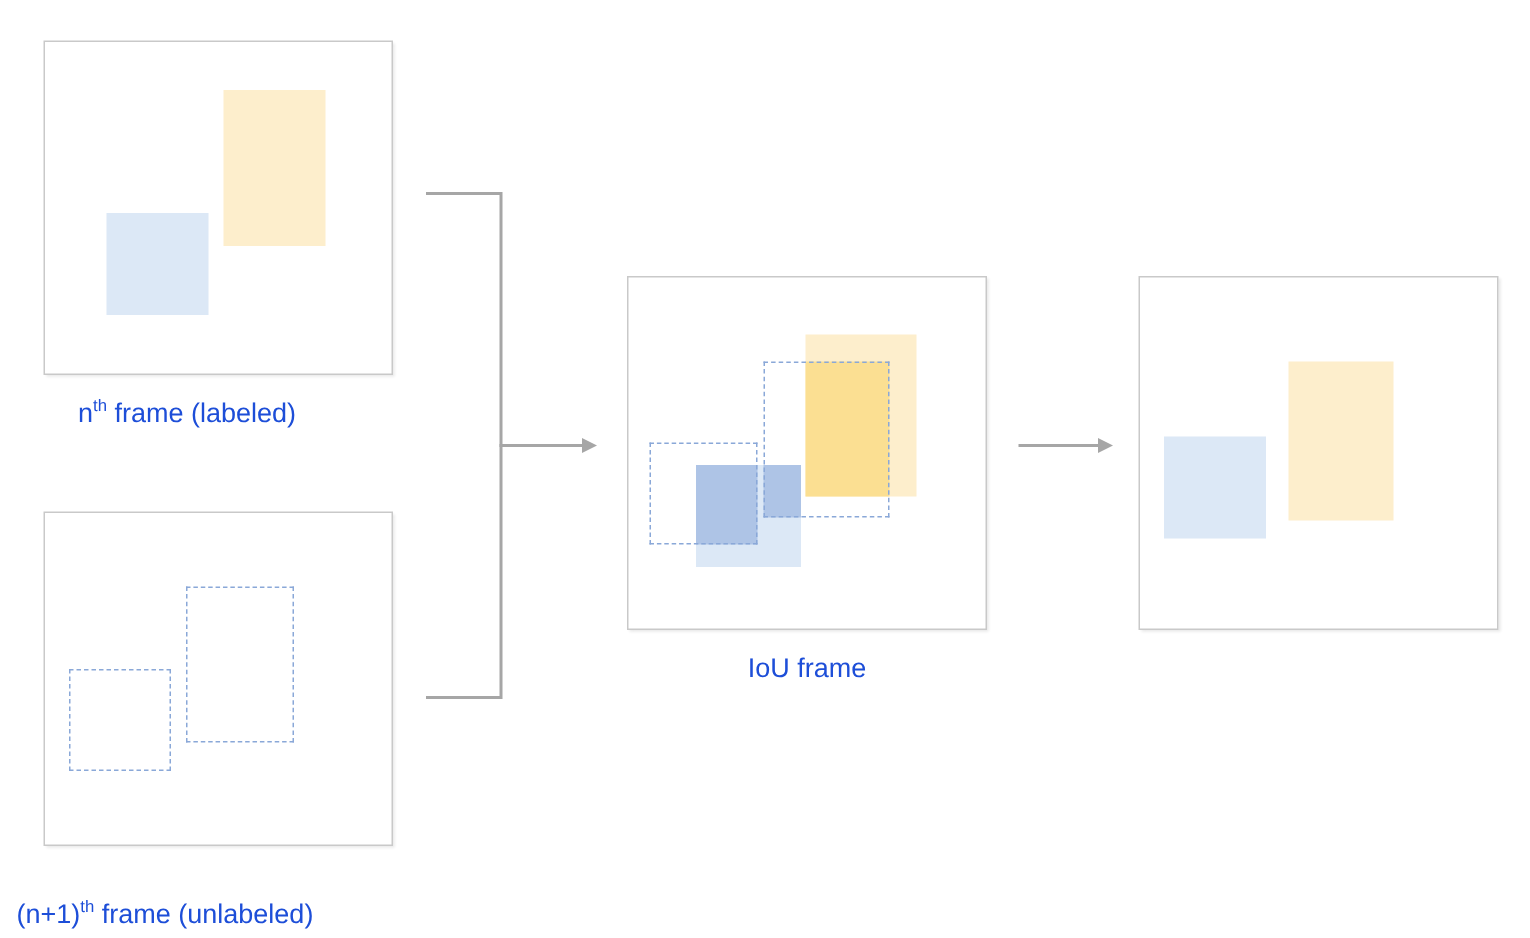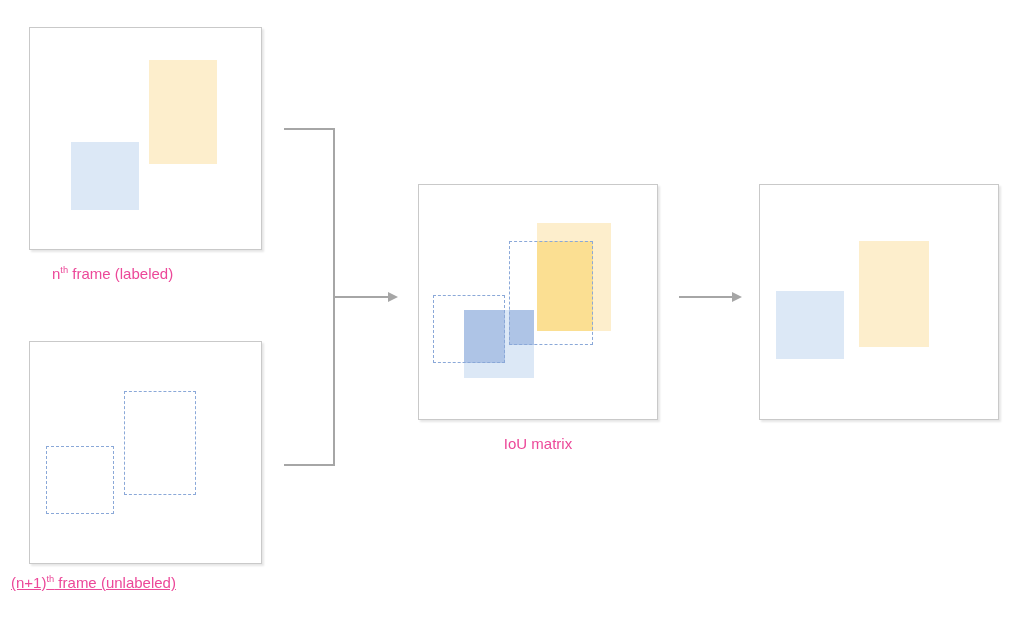--- a/index.html
+++ b/index.html
@@ -48,22 +48,22 @@
     background: transparent;
     border: 1.5px dashed #8aa8d8;
   }
   
   .box-ix-blue   { background: #aec4e6; }
   .box-ix-yellow { background: #fbdf92; }
 
   
   .caption {
     position: absolute;
-    font-size: 15px;
-    color: #ec4899;
+    font-size: 18px;
+    color: #1d4ed8;
     white-space: nowrap;
     line-height: 1;
   }
   .caption sup {
     font-size: 0.62em;
     vertical-align: super;
     line-height: 0;
   }
   .caption-center {
     text-align: center;
@@ -100,21 +100,21 @@
   <div class="caption" style="left:52px; top:266px;">
     <span>n</span><sup>th</sup><span> frame (labeled)</span>
   </div>
 
   <div class="panel" style="left:29px; top:341px; width:233px; height:223px;">
     <div class="panel-inner">
       <div class="box box-dashed" style="left:16px; top:104px; width:68px; height:68px;"></div>
       <div class="box box-dashed" style="left:94px; top:49px; width:72px; height:104px;"></div>
     </div>
   </div>
-  <div class="caption" style="left:11px; top:575px;text-decoration:underline;">
+  <div class="caption" style="left:11px; top:600px;">
     <span>(n+1)</span><sup>th</sup><span> frame (unlabeled)</span>
   </div>
 
   <div>
 
     <div class="conn-line conn-h" style="left:284px; top:128px; width:50px;"></div>
 
     <div class="conn-line conn-h" style="left:284px; top:464px; width:50px;"></div>
 
     <div class="conn-line conn-v" style="left:333px; top:128px; height:338px;"></div>
@@ -133,21 +133,21 @@
 
       <div class="box box-ix-blue" style="left:45px; top:125px; width:41px; height:53px;"></div>
 
       <div class="box box-ix-blue" style="left:90px; top:125px; width:25px; height:35px;"></div>
 
       <div class="box box-dashed" style="left:90px; top:56px; width:84px; height:104px;"></div>
       <div class="box box-dashed" style="left:14px; top:110px; width:72px; height:68px;"></div>
     </div>
   </div>
   <div class="caption caption-center" style="left:418px; top:436px; width:240px;">
-    <span>IoU matrix</span>
+    <span>IoU frame</span>
   </div>
 
   <div>
     <div class="conn-line conn-h" style="left:679px; top:296px; width:54px;"></div>
     <div class="arrow-head" style="left:732px; top:291.5px;"></div>
   </div>
 
   <div class="panel" style="left:759px; top:184px; width:240px; height:236px;">
     <div class="panel-inner">
       <div class="box box-solid-blue" style="left:16px; top:106px; width:68px; height:68px;"></div>

